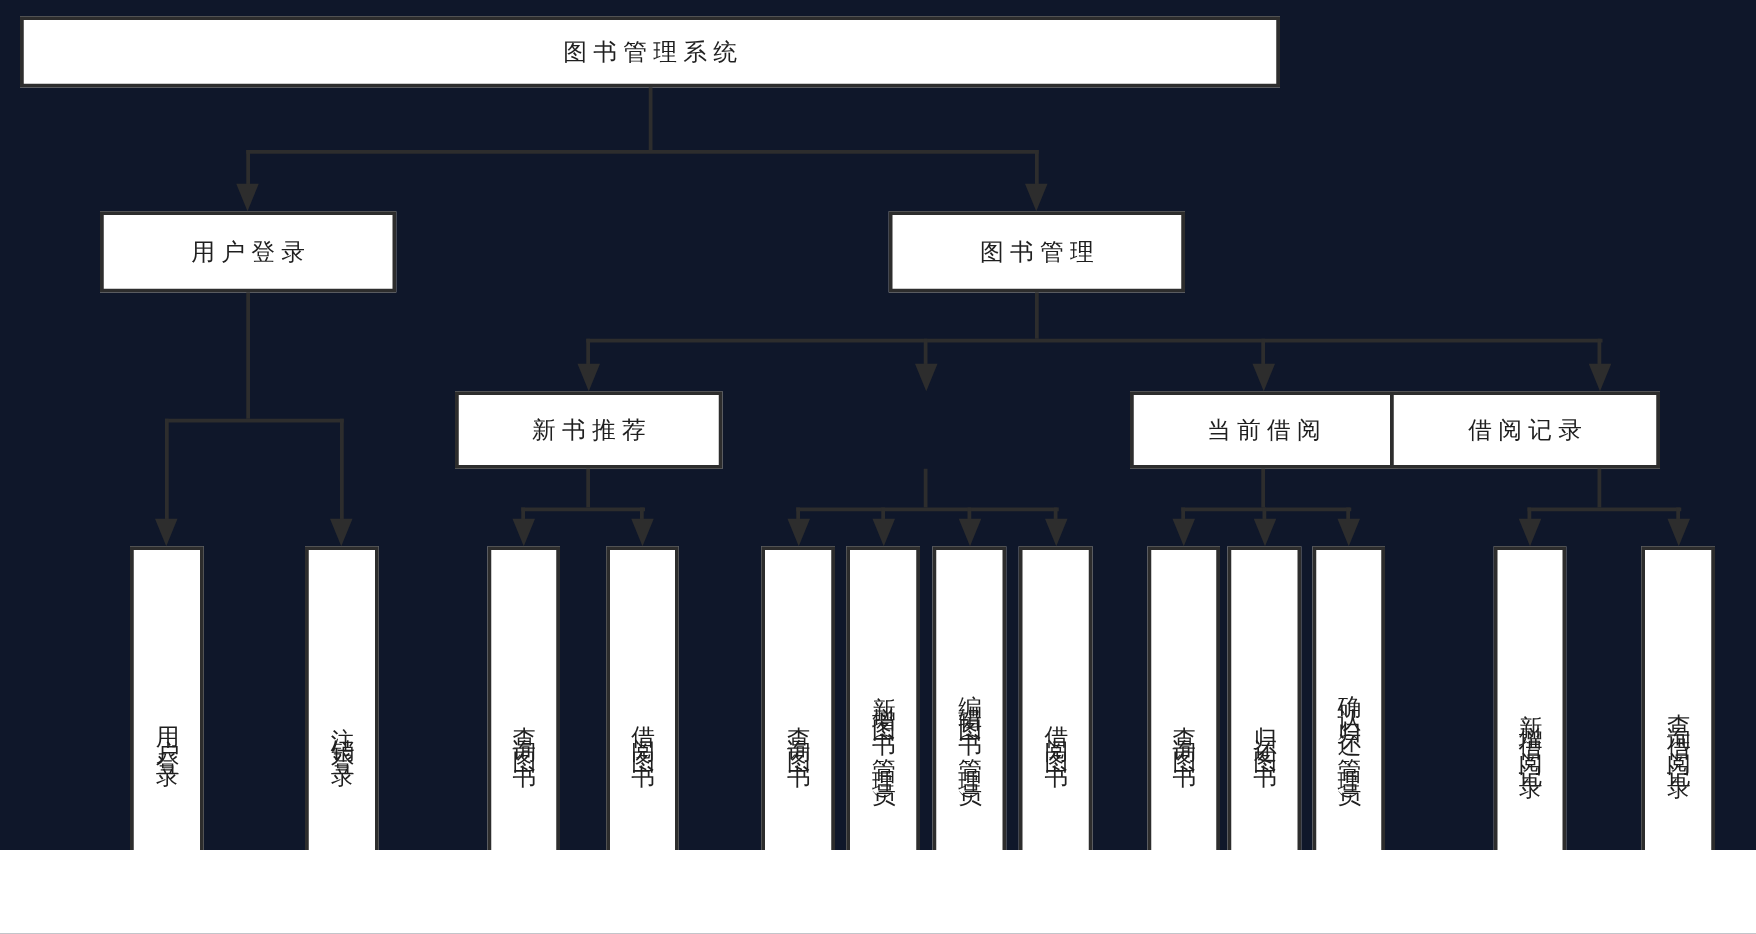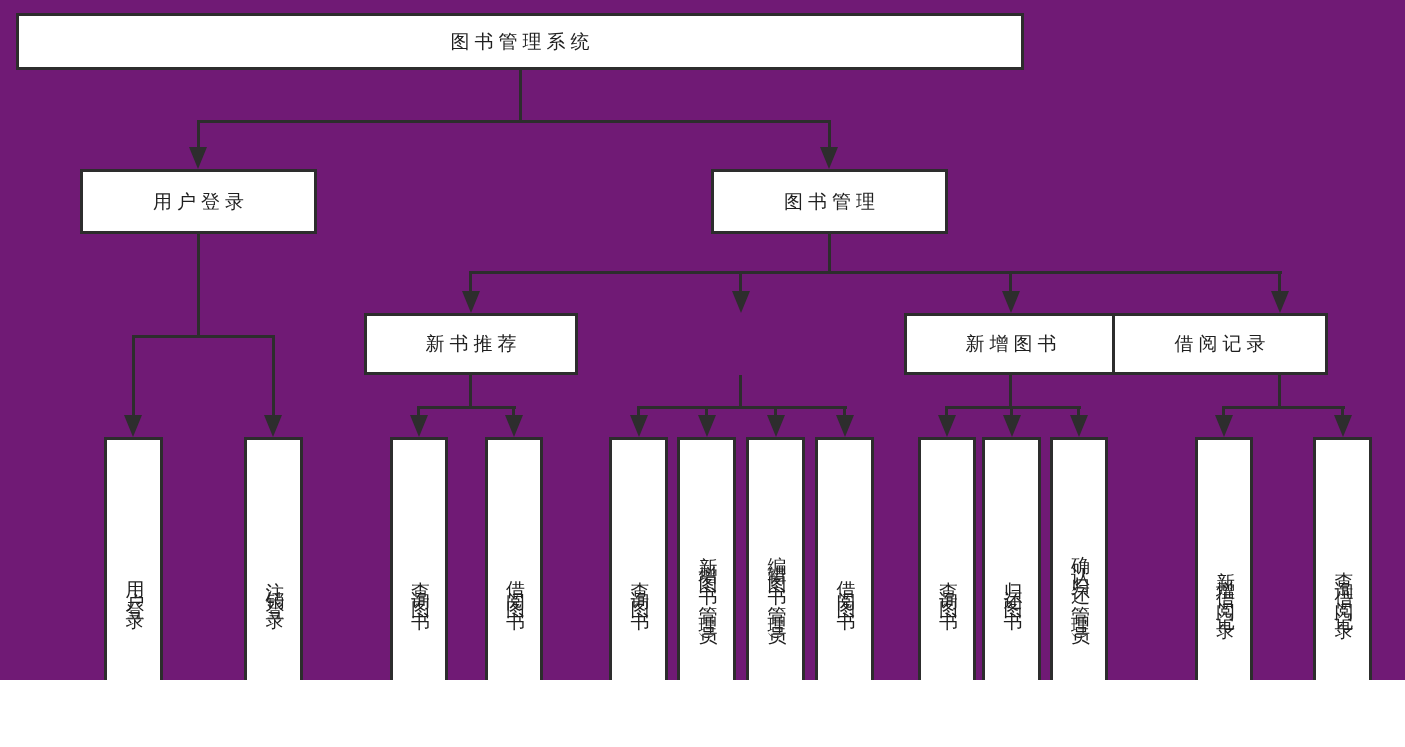--- a/index.html
+++ b/index.html
@@ -1,18 +1,18 @@
 <!DOCTYPE html>
 <html><head>
 <meta charset="utf-8">
 <style>
   html,body { margin:0; padding:0; background:#ffffff; }
   .stage {
-    position:relative; width:1405px; height:680px; background:#701a75;
-    font-family:Liberation Mono, monospace;
+    position:relative; width:1405px; height:680px; background:#0f172a;
+    font-family:Liberation Sans, sans-serif;
     overflow:hidden;
   }
   .box {
     position:absolute; box-sizing:border-box;
     border:3px solid #2d2d2d; background:#ffffff;
     display:flex; align-items:center; justify-content:center;
     color:#1f1f1f;
   }
   .box.h { font-size:19px; letter-spacing:5px; text-indent:5px; }
   .box.v {
@@ -37,21 +37,21 @@
 <body>
 
 <div class="stage">
 
   <div class="box h" style="left:16px; top:13px; width:1008px; height:57px;">图书管理系统</div>
 
   <div class="box h" style="left:80px; top:169px; width:237px; height:65px;">用户登录</div>
   <div class="box h" style="left:364px; top:313px; width:214px; height:62px;">新书推荐</div>
 
   <div class="box h" style="left:711px; top:169px; width:237px; height:65px;">图书管理</div>
-  <div class="box h" style="left:904px; top:313px; width:214px; height:62px;">新增图书</div>
+  <div class="box h" style="left:904px; top:313px; width:214px; height:62px;">当前借阅</div>
   <div class="box h" style="left:1112px; top:313px; width:216px; height:62px;">借阅记录</div>
 
   <div class="box v" style="left:104px; top:437px; width:59px; height:297px;">用户登录</div>
   <div class="box v" style="left:244px; top:437px; width:59px; height:297px;">注销登录</div>
 
   <div class="box v" style="left:390px; top:437px; width:58px; height:297px;">查询图书</div>
   <div class="box v" style="left:485px; top:437px; width:58px; height:297px;">借阅图书</div>
 
   <div class="box v" style="left:609px; top:437px; width:59px; height:297px;">查询图书</div>
   <div class="box v" style="left:677px; top:437px; width:59px; height:297px;">新增图书（管理员）</div>

